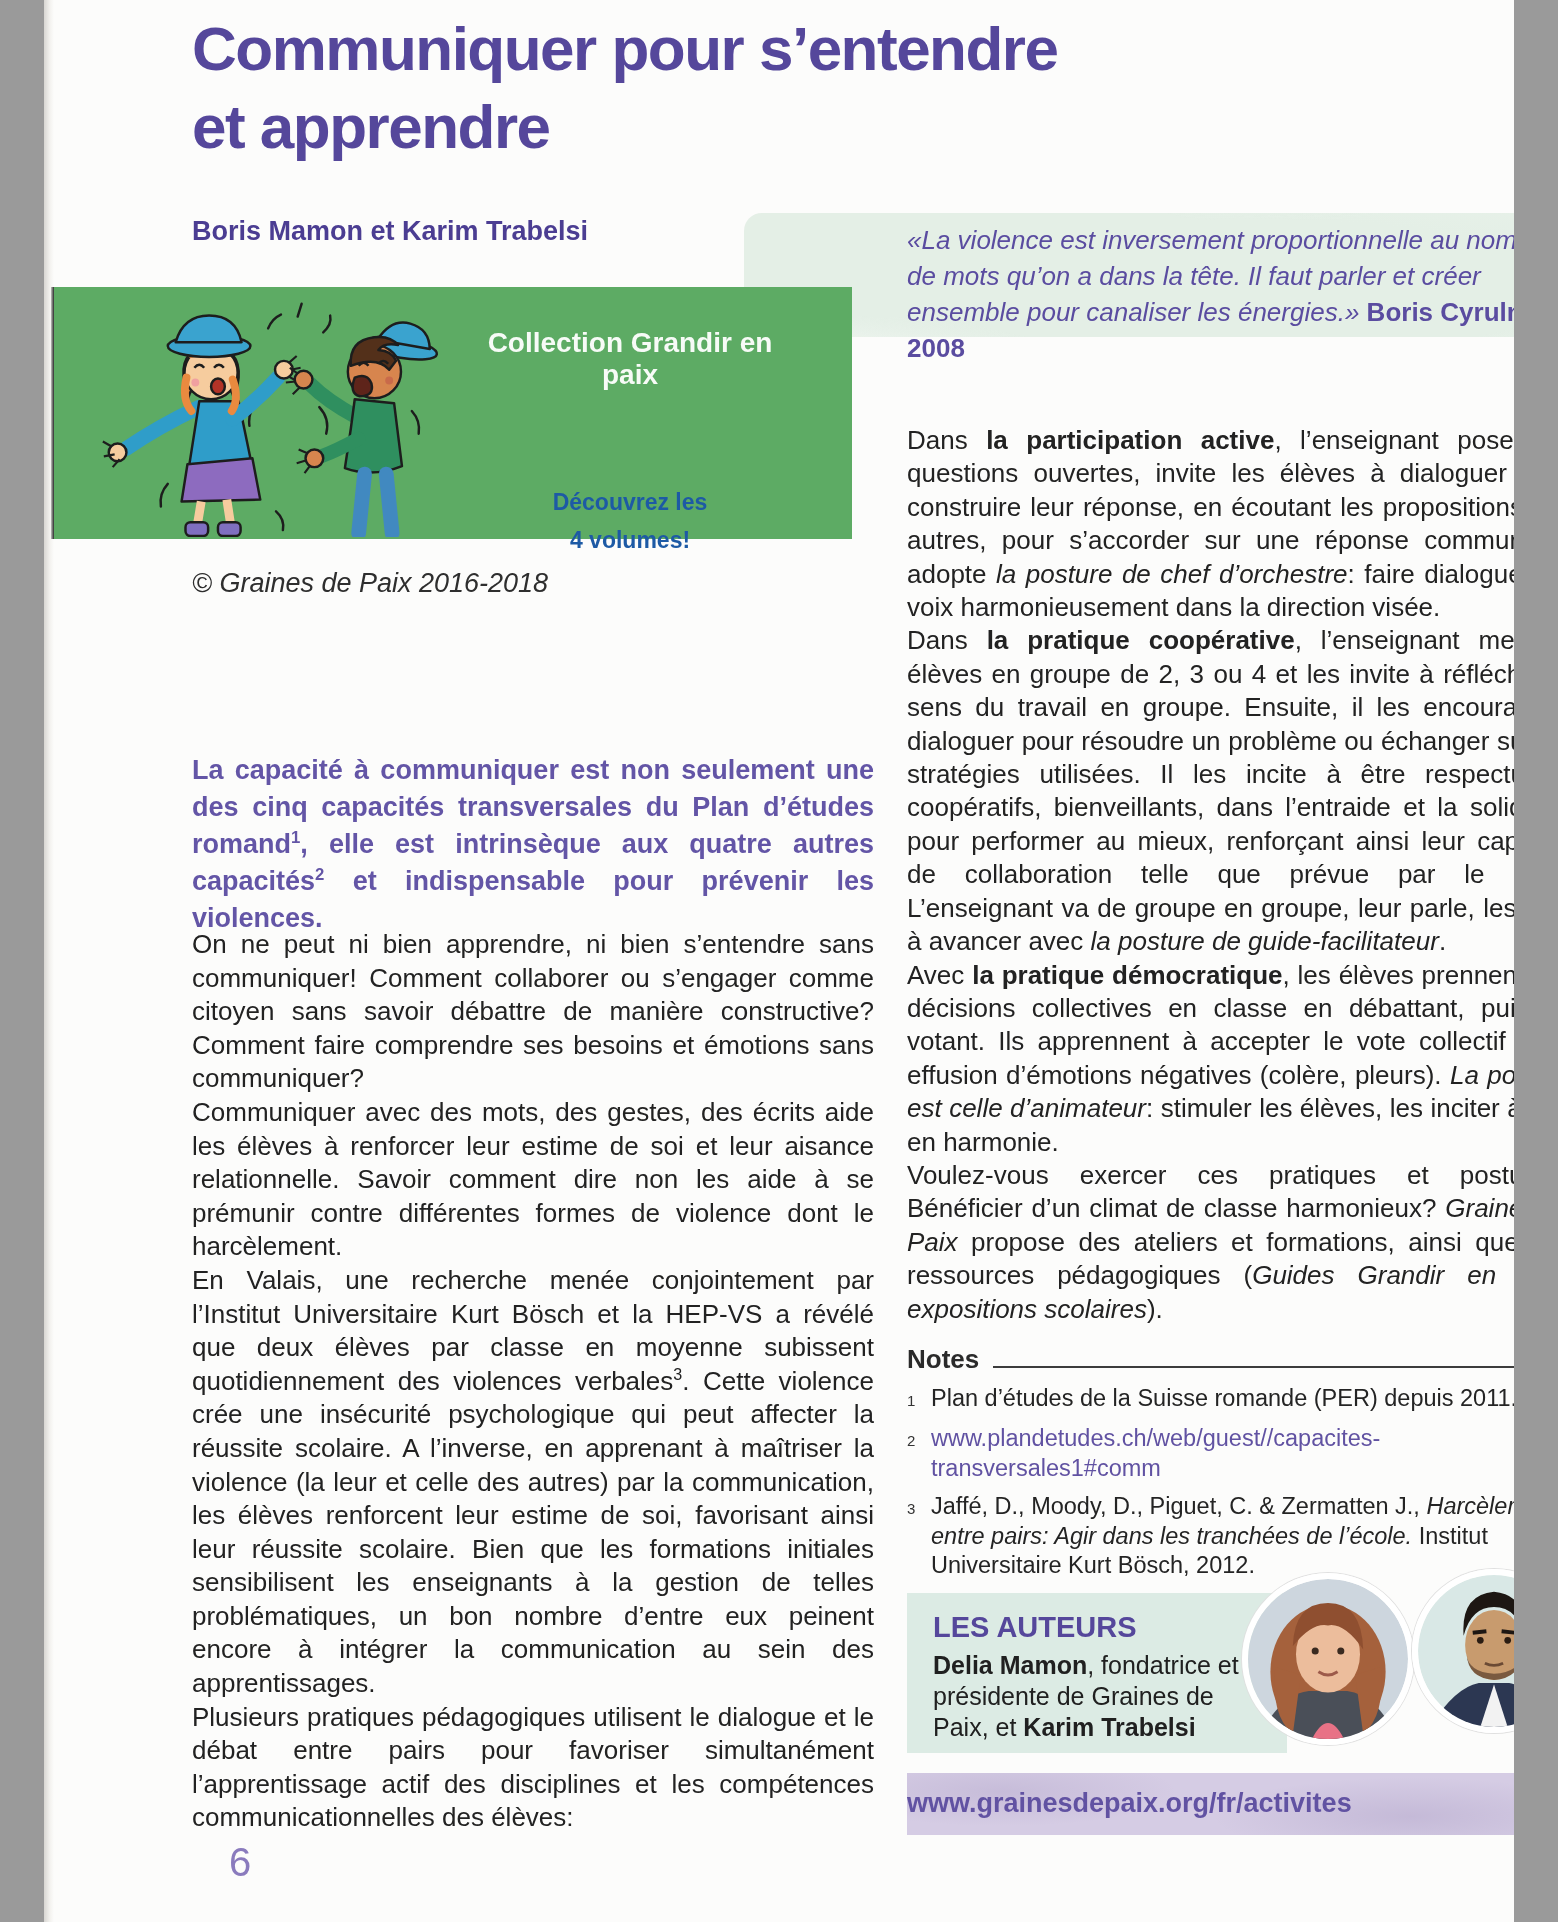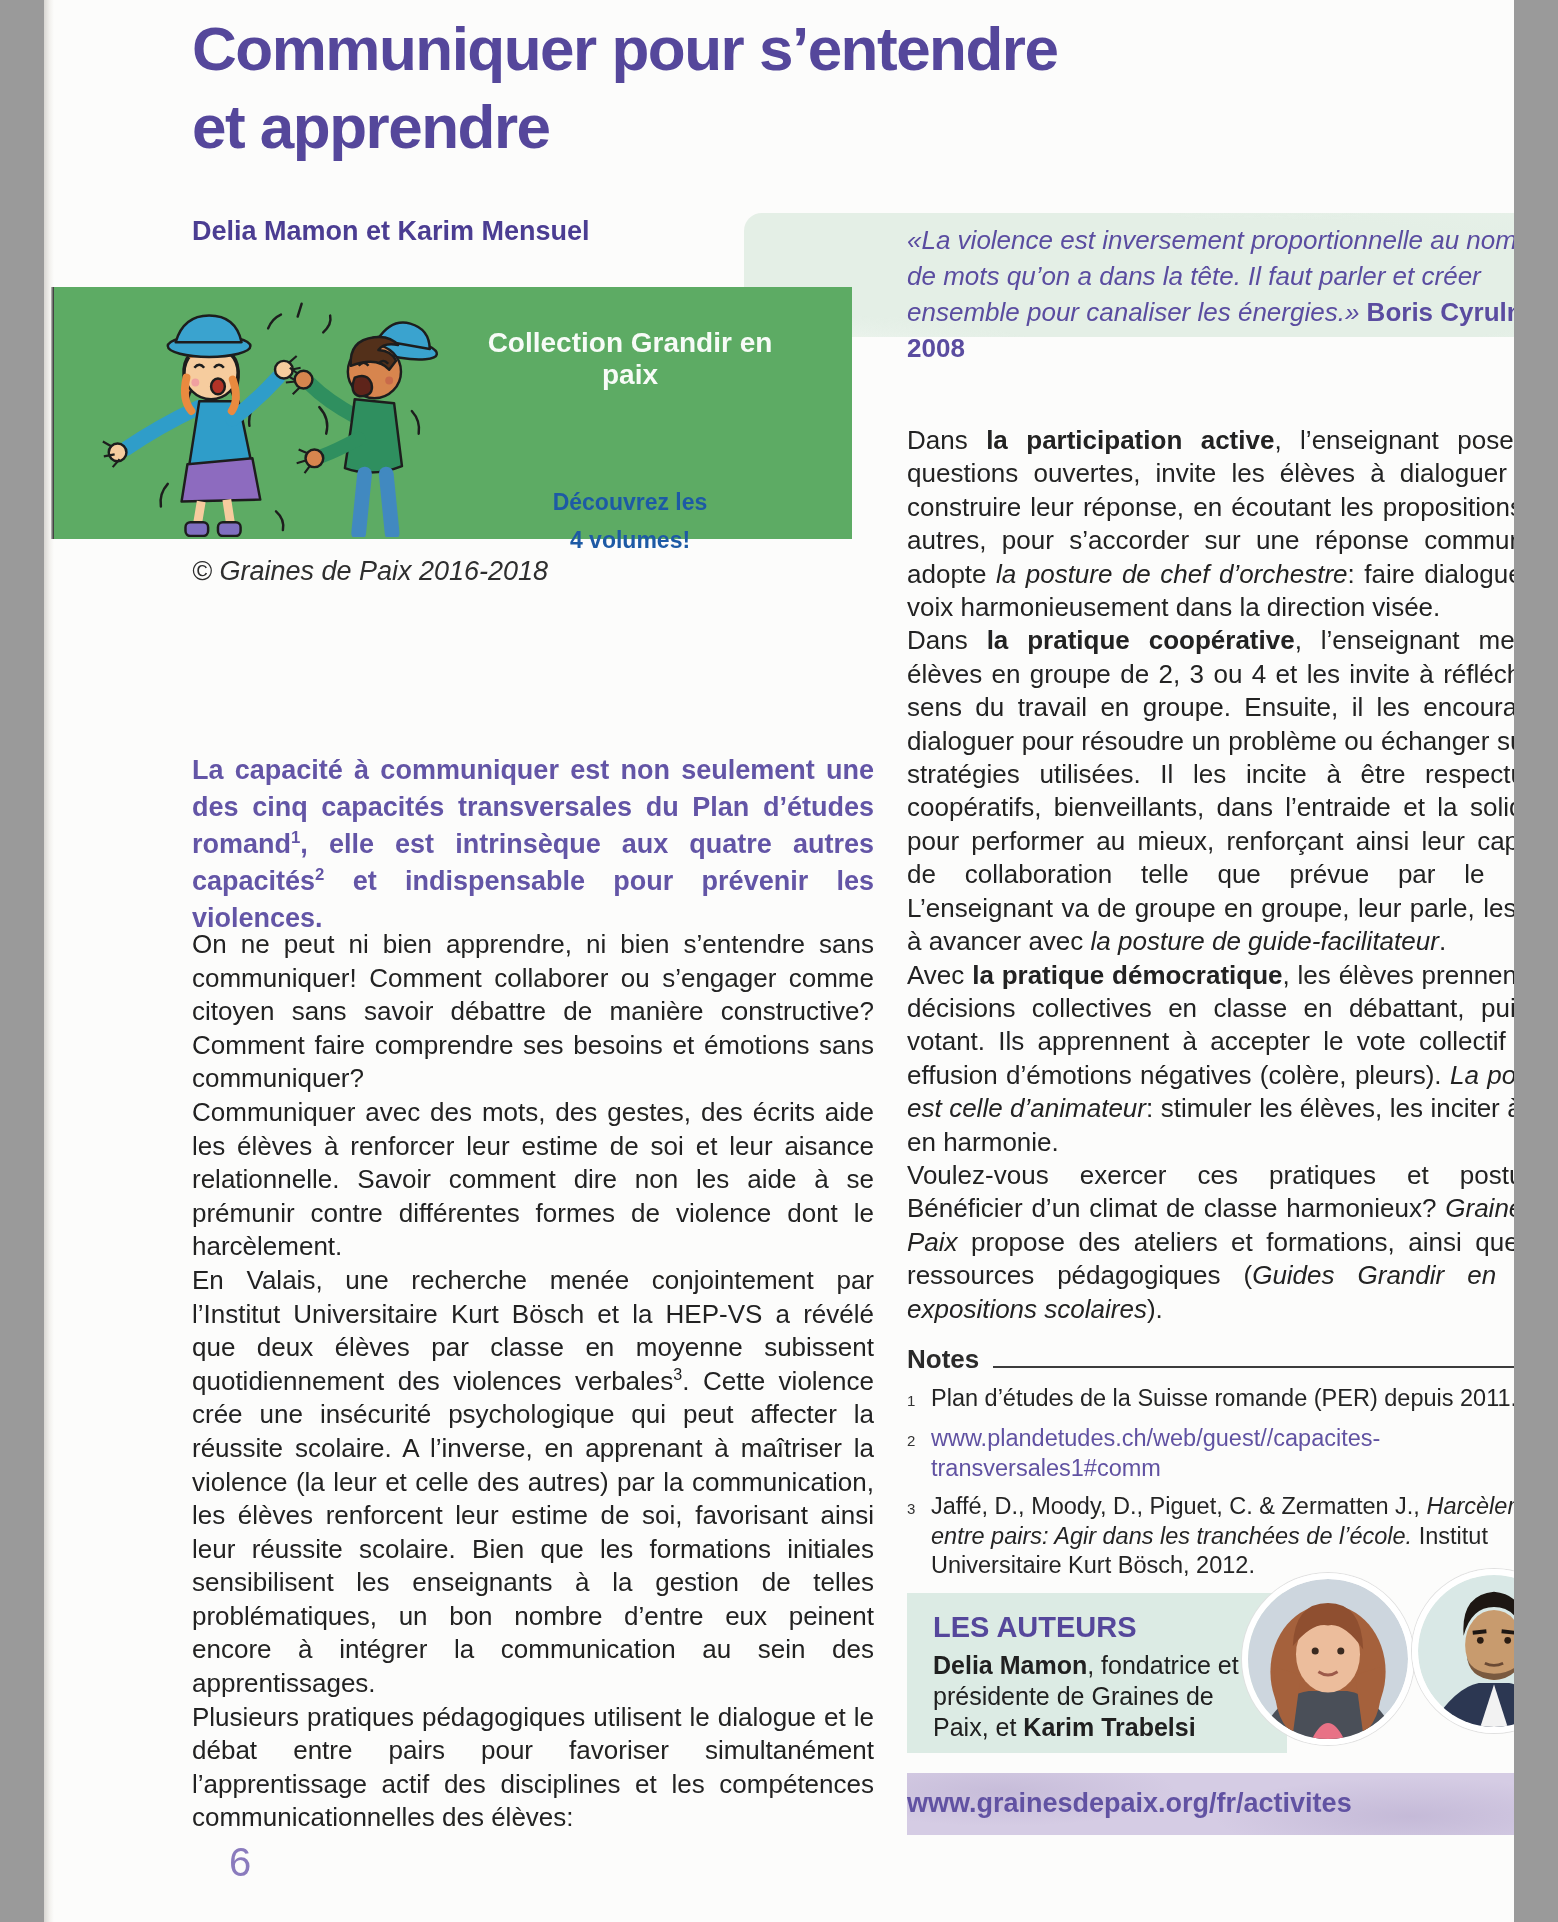--- a/index.html
+++ b/index.html
@@ -35,21 +35,21 @@
   .banner{
     position:absolute; left:8px; top:287px; width:800px; height:252px;
     background:var(--banner_green); z-index:1;
   }
   .banner::before{ content:""; position:absolute; left:-1px; top:0; width:3px; height:100%; background:#2a2a2a; }
   .banner-illustration{ position:absolute; left:8px; top:4px; width:434px; height:246px; }
   .banner-texts{ position:absolute; left:408px; top:0; width:340px; text-align:center; }
   .collection-label{ margin-top:40px; font-size:28px; font-weight:700; color:var(--banner_white); }
   .banner-cta{ margin-top:92px; font-size:23px; line-height:38px; font-weight:700; color:var(--banner_blue); }
   .caption{
-    position:absolute; left:148px; top:556px;
+    position:absolute; left:148px; top:568px;
     font-size:27px; font-style:italic; color:#2e2e2e;
   }
   
   .keywords{
     position:absolute; left:148px; top:626px; width:628px;
     background:var(--keywords_bg); padding:24px 20px 22px 20px;
     font-size:27px; line-height:36px; color:var(--keywords_text);
   }
   .keywords .label{ font-weight:700; color:var(--keywords_label); }
   
@@ -121,21 +121,21 @@
 </head>
 <body>
 
 <div class="page">
 
   <div class="title">
     <div>Communiquer pour s’entendre</div>
     <div>et apprendre</div>
   </div>
 
-  <div class="byline">Delia Mamon et Karim Mensuel</div>
+  <div class="byline">Boris Mamon et Karim Trabelsi</div>
 
   <div class="banner">
     <div class="banner-illustration">
       <svg viewBox="0 0 434 250" width="434" height="246">
         <g stroke="#1d1d1d" stroke-width="2.5" fill="none" stroke-linecap="round">
 
           <path d="M208,38 q4,-10 13,-14"></path>
           <path d="M238,26 l4,-13"></path>
           <path d="M264,42 q9,-8 7,-17"></path>
           <path d="M198,112 q-11,10 -9,25"></path>

